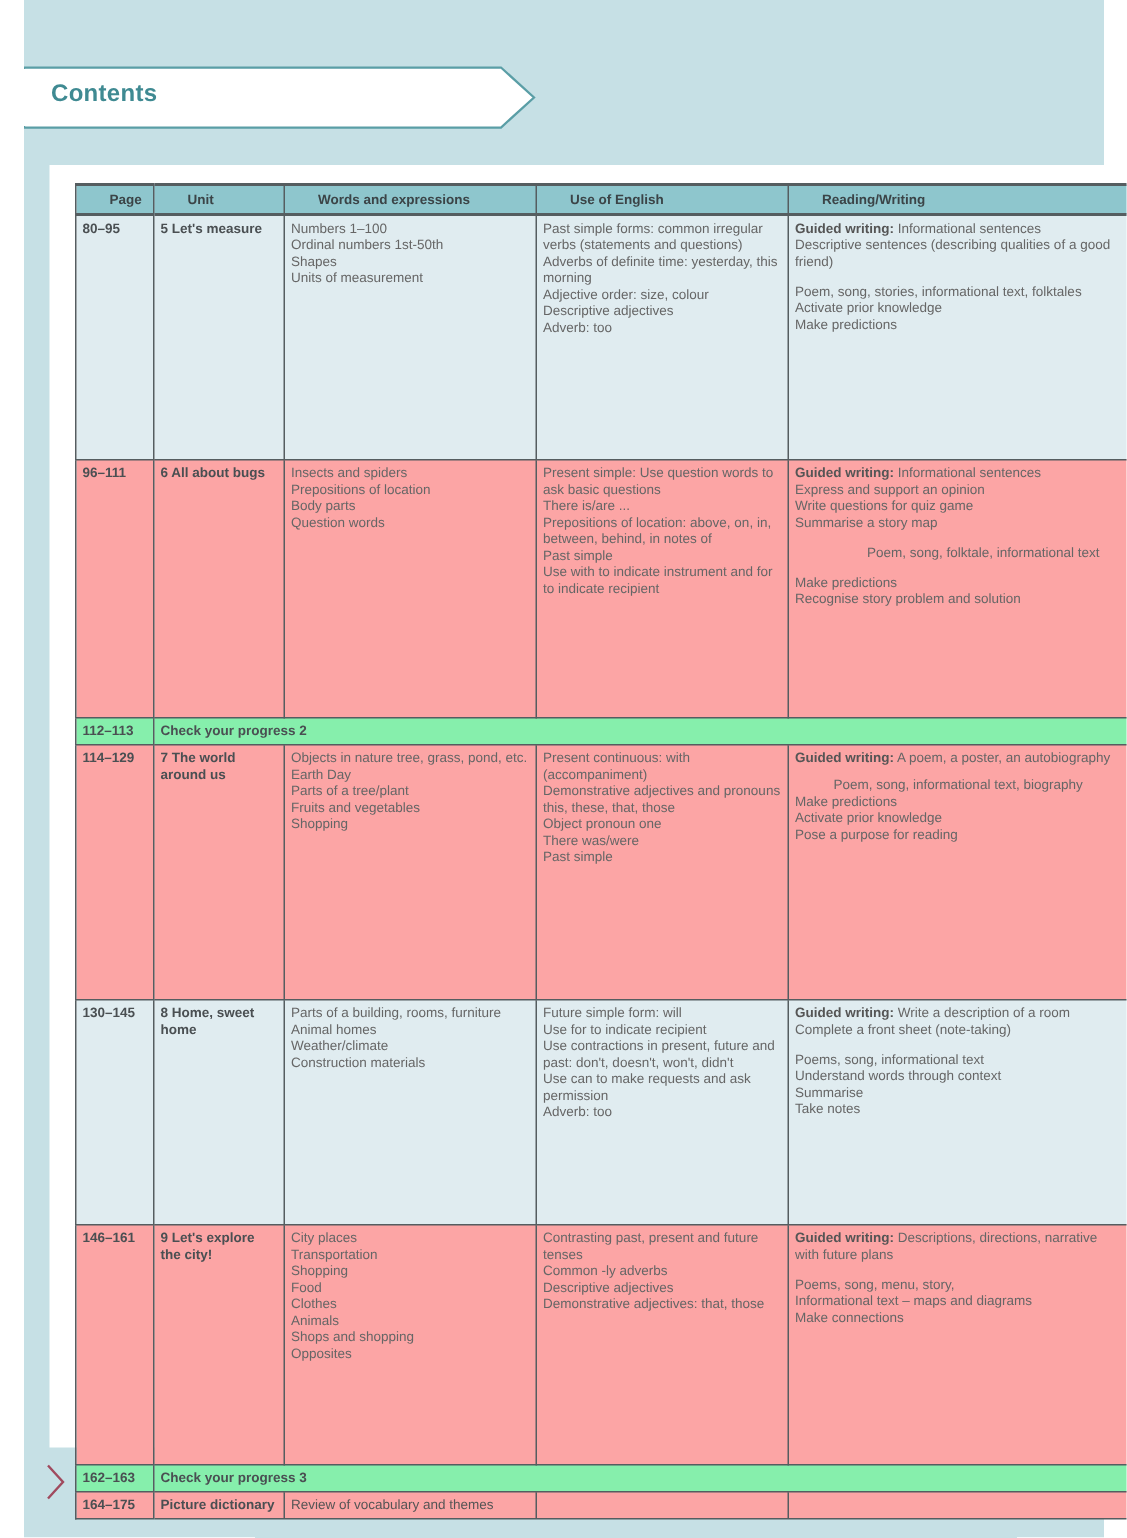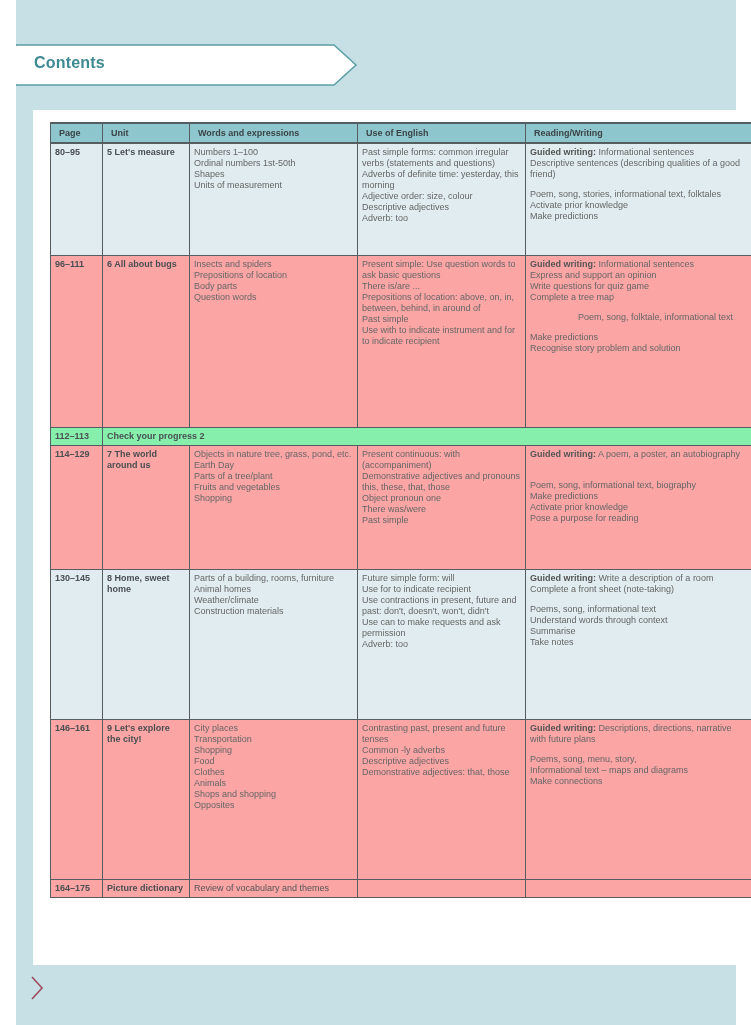--- a/index.html
+++ b/index.html
@@ -33,21 +33,21 @@
   }
   table.toc th, table.toc td {
     border: 1.5px solid #555d60; vertical-align: top; padding: 3px 4px;
     text-align: left;
   }
   table.toc tr:last-child td { border-right: none; }
   table.toc th:last-child, table.toc td:last-child { border-right: none; }
   table.toc th {
     background: #8ec6cd; color: #3b4447; font-weight: bold; height: 12px;
     border-top: 2.5px solid #555d60; border-bottom: 2.5px solid #555d60;
-    padding: 4px 8px 2px;
+    padding: 4px 22px 2px;
   }
   .row-shaded td { background: #e0ecf0; }
   .row-white td { background: #fca5a5; }
   .row-progress td { background: #86efac; }
   td.page-cell, td.unit-cell { font-weight: bold; color: #4a4f52; }
   .line { display: block; color: #666; }
   .line + .line.gap { margin-top: 9px; }
   .gw-label { font-weight: bold; color: #555; }
   .next-arrow {
     position: absolute; left: 30px; top: 975px; width: 14px; height: 26px;
@@ -80,21 +80,21 @@
   <thead>
     <tr>
       <th>Page</th>
       <th>Unit</th>
       <th>Words and expressions</th>
       <th>Use of English</th>
       <th>Reading/Writing</th>
     </tr>
   </thead>
   <tbody id="toc-body">
-  <tr class="row-shaded" style="height: 112px;">
+  <tr class="row-shaded" style="height: 163px;">
         <td class="page-cell">80–95</td>
         <td class="unit-cell">5 Let's measure</td>
         <td>
           <span class="line">Numbers 1–100</span>
           <span class="line">Ordinal numbers 1st-50th</span>
           <span class="line">Shapes</span>
           <span class="line">Units of measurement</span>
         </td>
         <td>
           <span class="line">Past simple forms: common irregular verbs (statements and questions)</span>
@@ -116,58 +116,58 @@
         <td class="unit-cell">6 All about bugs</td>
         <td>
           <span class="line">Insects and spiders</span>
           <span class="line">Prepositions of location</span>
           <span class="line">Body parts</span>
           <span class="line">Question words</span>
         </td>
         <td>
           <span class="line">Present simple: Use question words to ask basic questions</span>
           <span class="line">There is/are ...</span>
-          <span class="line">Prepositions of location: above, on, in, between, behind, in around of</span>
+          <span class="line">Prepositions of location: above, on, in, between, behind, in notes of</span>
           <span class="line">Past simple</span>
           <span class="line">Use with to indicate instrument and for to indicate recipient</span>
         </td>
         <td>
           <span class="line"><span class="gw-label">Guided writing:</span><span> Informational sentences</span></span>
           <span class="line">Express and support an opinion</span>
           <span class="line">Write questions for quiz game</span>
-          <span class="line">Complete a tree map</span>
+          <span class="line">Summarise a story map</span>
           <span class="line gap" style="margin-top: 9px; padding-left: 48px;">Poem, song, folktale, informational text</span>
           <span class="line gap" style="margin-top: 9px;">Make predictions</span>
           <span class="line">Recognise story problem and solution</span>
         </td>
       </tr>
       <tr class="row-progress">
         <td class="page-cell">112–113</td>
         <td class="unit-cell" colspan="4">Check your progress 2</td>
       </tr>
-      <tr class="row-white" style="height: 124px;">
+      <tr class="row-white" style="height: 170px;">
         <td class="page-cell">114–129</td>
         <td class="unit-cell">7 The world around us</td>
         <td>
           <span class="line">Objects in nature tree, grass, pond, etc.</span>
           <span class="line">Earth Day</span>
           <span class="line">Parts of a tree/plant</span>
           <span class="line">Fruits and vegetables</span>
           <span class="line">Shopping</span>
         </td>
         <td>
           <span class="line">Present continuous: with (accompaniment)</span>
           <span class="line">Demonstrative adjectives and pronouns this, these, that, those</span>
           <span class="line">Object pronoun one</span>
           <span class="line">There was/were</span>
           <span class="line">Past simple</span>
         </td>
         <td>
           <span class="line"><span class="gw-label">Guided writing:</span><span> A poem, a poster, an autobiography</span></span>
-          <span class="line gap" style="margin-top: 20px;">Poem, song, informational text, biography</span>
+          <span class="line gap" style="margin-top: 7px; text-align: center;">Poem, song, informational text, biography</span>
           <span class="line">Make predictions</span>
           <span class="line">Activate prior knowledge</span>
           <span class="line">Pose a purpose for reading</span>
         </td>
       </tr>
       <tr class="row-shaded" style="height: 150px;">
         <td class="page-cell">130–145</td>
         <td class="unit-cell">8 Home, sweet home</td>
         <td>
           <span class="line">Parts of a building, rooms, furniture</span>
@@ -210,20 +210,24 @@
           <span class="line">Descriptive adjectives</span>
           <span class="line">Demonstrative adjectives: that, those</span>
         </td>
         <td>
           <span class="line"><span class="gw-label">Guided writing:</span><span> Descriptions, directions, narrative with future plans</span></span>
           <span class="line gap" style="margin-top: 9px;">Poems, song, menu, story,</span>
           <span class="line">Informational text – maps and diagrams</span>
           <span class="line">Make connections</span>
         </td>
       </tr>
+      <tr class="row-progress">
+        <td class="page-cell">162–163</td>
+        <td class="unit-cell" colspan="4">Check your progress 3</td>
+      </tr>
       <tr class="row-white">
         <td class="page-cell">164–175</td>
         <td class="unit-cell">Picture dictionary</td>
         <td>Review of vocabulary and themes</td>
         <td></td>
         <td></td>
       </tr>
     </tbody>
 </table>
 

